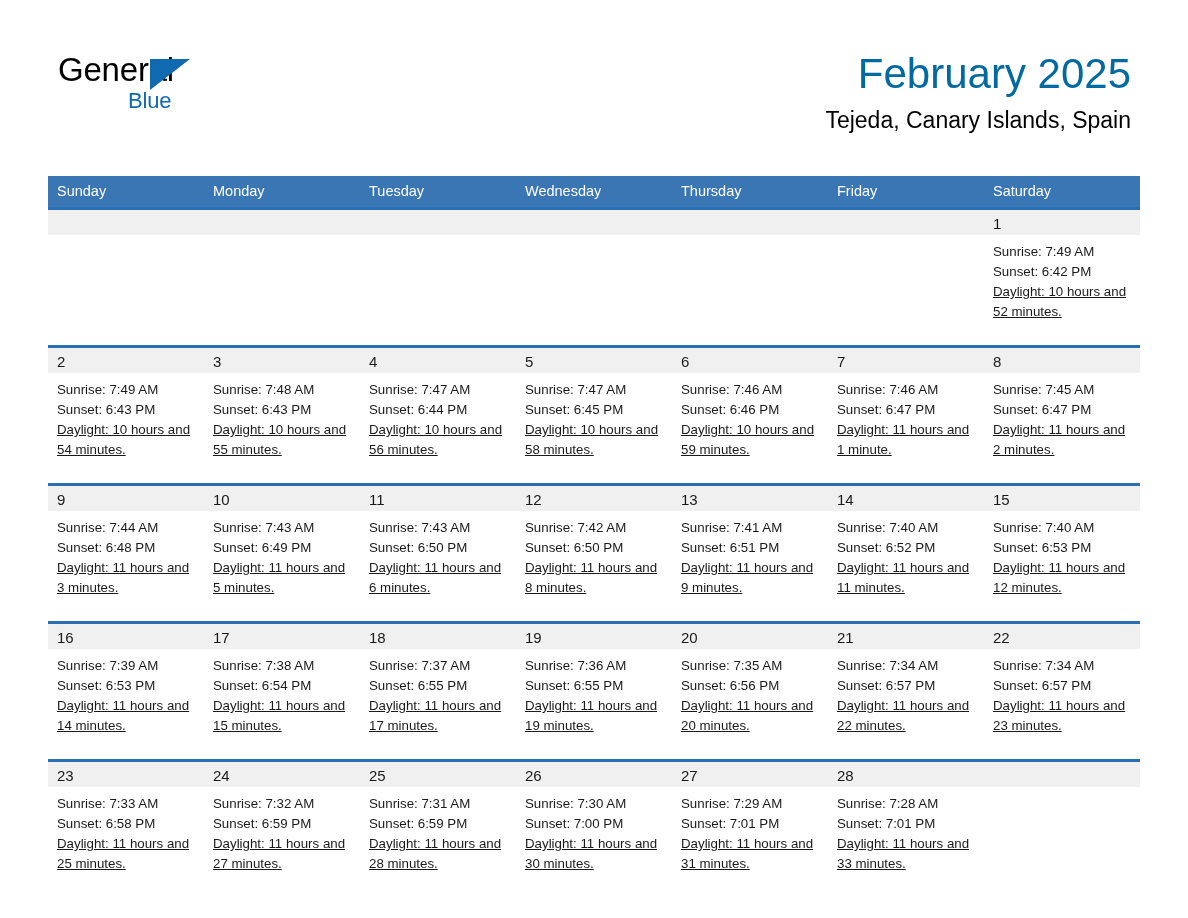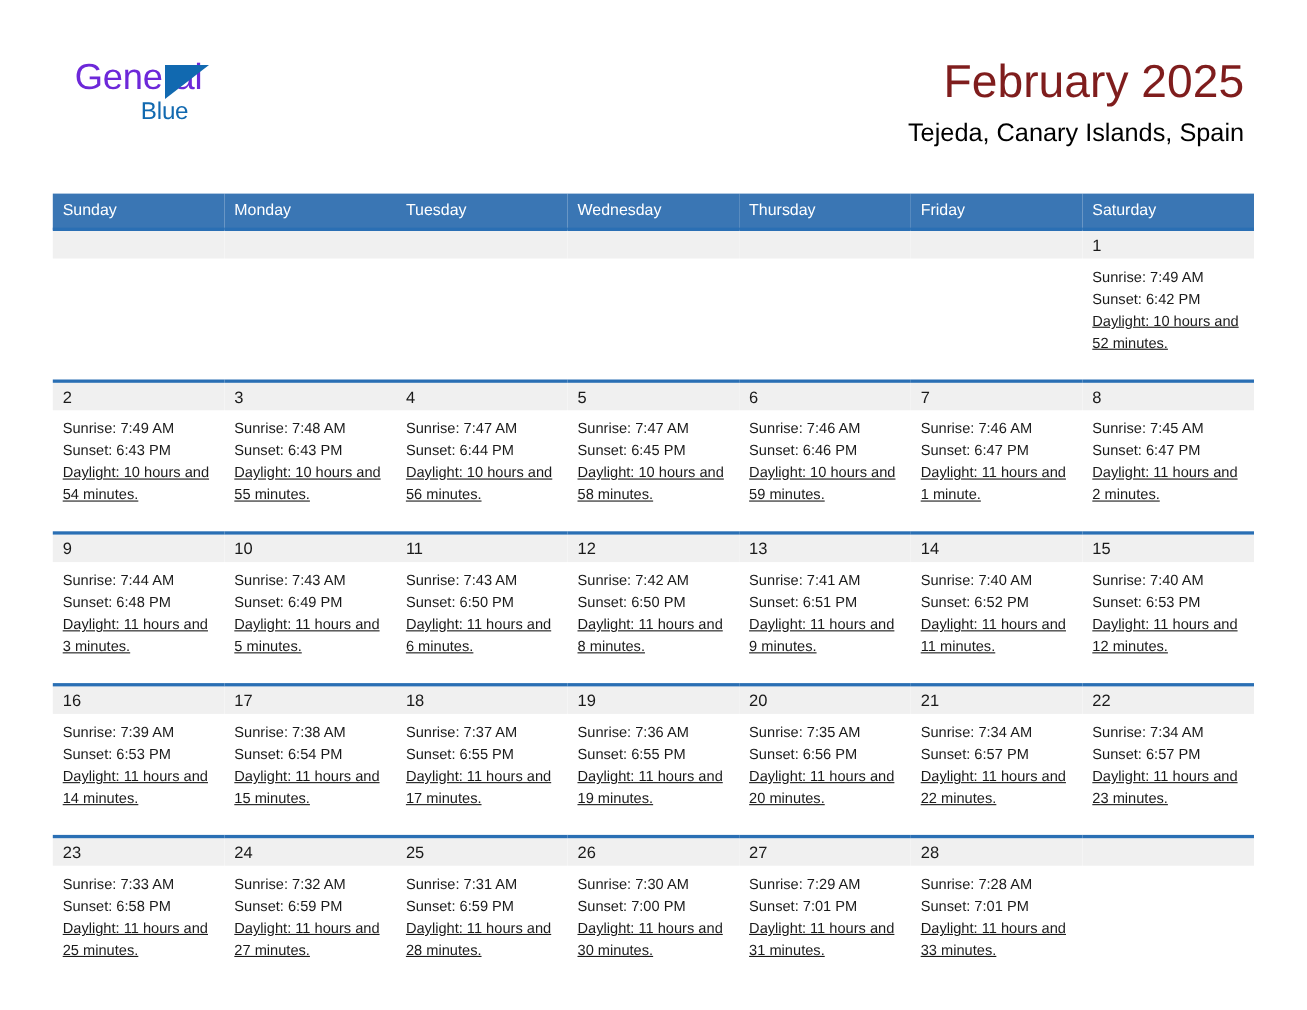--- a/index.html
+++ b/index.html
@@ -33,26 +33,26 @@
 
   .logo {
     position: absolute;
     left: 58px;
     top: 52px;
     width: 240px;
     height: 70px;
   }
   .logo-general {
     position: absolute;
-    left: 10px;
+    left: 0;
     top: 0;
     font-size: 33px;
     line-height: 36px;
     letter-spacing: -0.2px;
-    color: #6d28d9;
+    color: #000000;
     font-weight: 400;
   }
   .logo-triangle {
     position: absolute;
     left: 92px;
     top: 7px;
     width: 0;
     height: 0;
     border-left: 40px solid #1169b0;
     border-bottom: 31px solid transparent;
@@ -71,21 +71,21 @@
   .title-block {
     position: absolute;
     right: 57px;
     top: 48px;
     text-align: right;
   }
   .month-title {
     font-size: 42px;
     line-height: 52px;
     font-weight: 400;
-    color: #7f1d1d;
+    color: #0369a1;
     white-space: nowrap;
   }
   .location-title {
     margin-top: 6px;
     font-size: 23px;
     line-height: 28px;
     font-weight: 400;
     color: #000;
     white-space: nowrap;
   }

